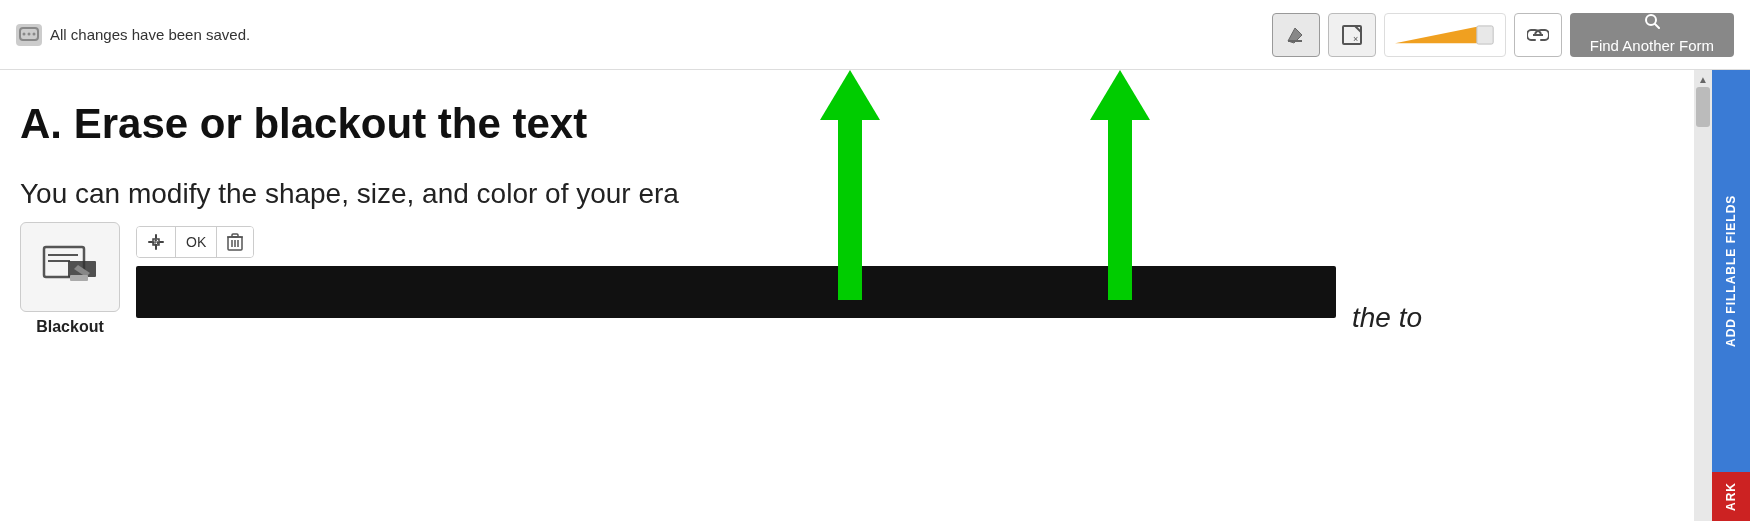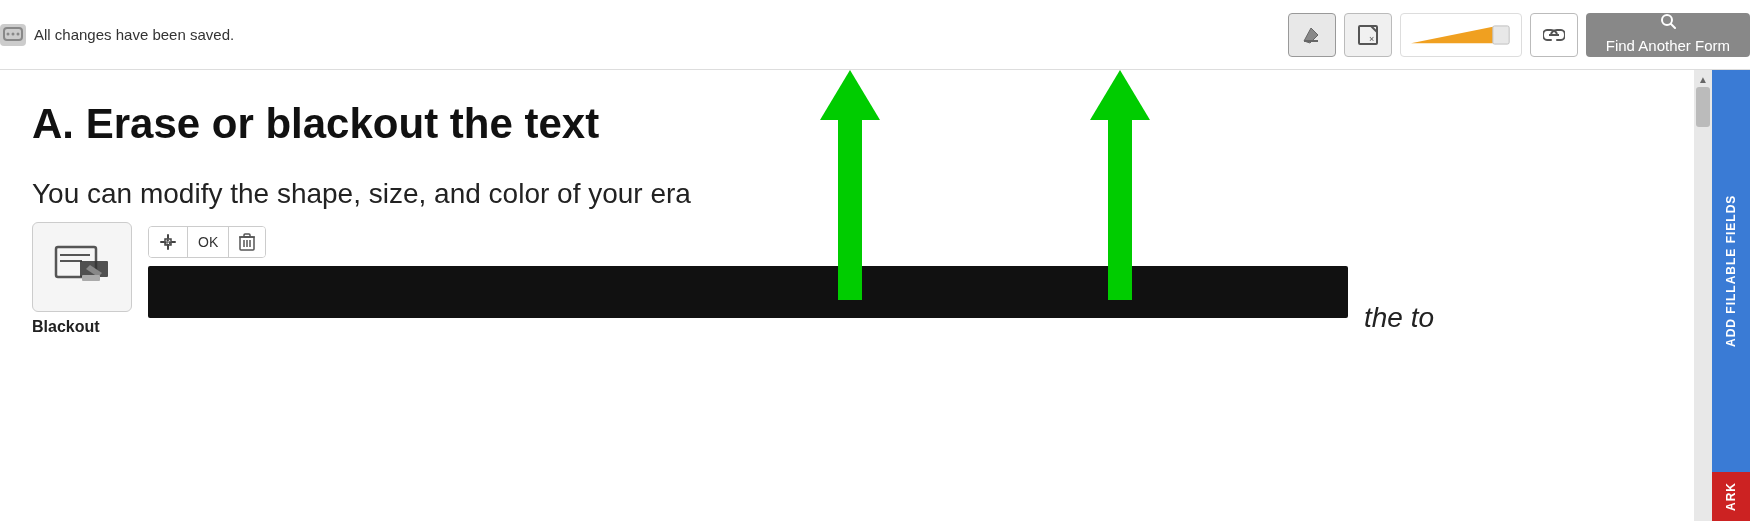--- a/index.html
+++ b/index.html
@@ -5,21 +5,21 @@
     * { box-sizing: border-box; margin: 0; padding: 0; }
     body { font-family: Arial, sans-serif; background: #f0f0f0; width: 1750px; height: 521px; overflow: hidden; }
 
     
     .toolbar {
       display: flex;
       align-items: center;
       background: #ffffff;
       border-bottom: 1px solid #ddd;
       height: 70px;
-      padding: 0 0;
+      padding: 0 16px;
       gap: 10px;
     }
     .toolbar-status {
       display: flex;
       align-items: center;
       gap: 8px;
       flex: 1;
       color: #333;
       font-size: 15px;
     }
@@ -107,21 +107,21 @@
     }
 
     
     .main-area {
       display: flex;
       height: calc(521px - 70px);
     }
     .content-area {
       flex: 1;
       background: #ffffff;
-      padding: 30px 32px;
+      padding: 30px 20px;
       position: relative;
       overflow: hidden;
     }
 
     .page-title {
       font-size: 42px;
       font-weight: 700;
       color: #111;
       margin-bottom: 30px;
     }
@@ -342,21 +342,21 @@
         <div class="arrow-shaft" style="height: 170px;"></div>
       </div>
     </div>
 
     <h1 class="page-title">A. Erase or blackout the text</h1>
 
     <p class="body-text">You can modify the shape, size, and color of your era</p>
 
     <div style="display:flex; align-items:flex-start; gap: 16px; margin-top: 10px;">
 
-      <div style="display:flex; flex-direction:column; align-items:flex-start;">
+      <div style="display:flex; flex-direction:column; align-items:center;">
         <div class="blackout-icon-box">
           <svg width="60" height="52" viewBox="0 0 60 52" fill="none">
             <rect x="4" y="6" width="40" height="30" rx="2" stroke="#555" stroke-width="2.5" fill="none"></rect>
             <line x1="8" y1="14" x2="38" y2="14" stroke="#555" stroke-width="2"></line>
             <line x1="8" y1="20" x2="30" y2="20" stroke="#555" stroke-width="2"></line>
             <rect x="28" y="20" width="28" height="16" rx="1" fill="#333" opacity="0.85"></rect>
             <path d="M38 24 L50 32 L46 36 L34 28 Z" fill="#888"></path>
             <rect x="30" y="34" width="18" height="6" rx="1" fill="#aaa"></rect>
           </svg>
         </div>

